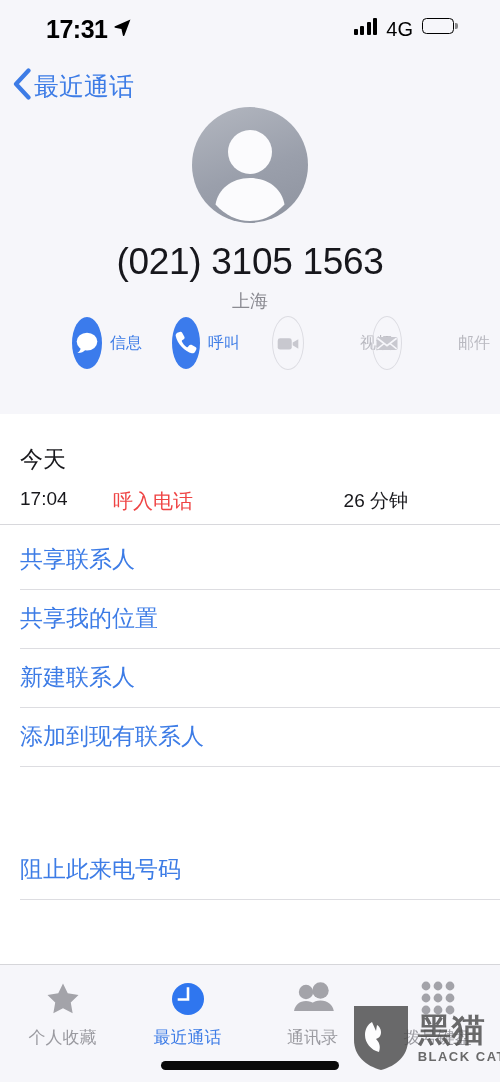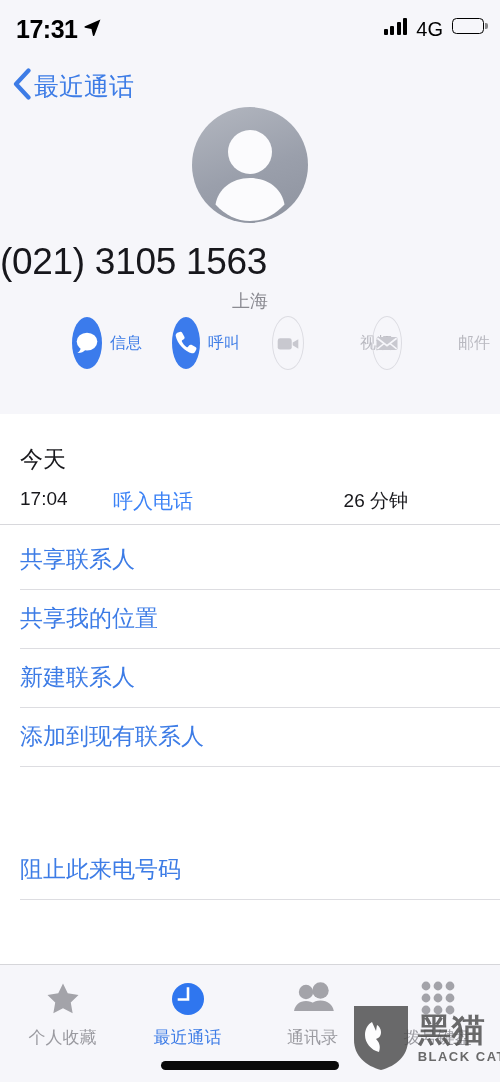--- a/index.html
+++ b/index.html
@@ -22,21 +22,21 @@
   
   .status-bar {
     position: absolute;
     top: 0; left: 0;
     width: 500px;
     height: 58px;
     background: #f6f6fa;
     display: flex;
     align-items: center;
     justify-content: space-between;
-    padding: 0 16px;
+    padding: 0 46px;
     box-sizing: border-box;
   }
   .status-left {
     display: flex;
     align-items: center;
     gap: 6px;
   }
   .status-time {
     font-size: 25px;
     font-weight: bold;
@@ -128,21 +128,21 @@
     height: 116px;
     border-radius: 50%;
     background: linear-gradient(160deg, #b3b7c0 0%, #9a9fab 55%, #8e939f 100%);
     overflow: hidden;
   }
   .avatar svg { display: block; }
   .phone-number {
     position: absolute;
     top: 183px;
     width: 100%;
-    text-align: left;
+    text-align: center;
     font-size: 37px;
     color: #17171c;
     letter-spacing: -0.3px;
   }
   .locality {
     position: absolute;
     top: 231px;
     width: 100%;
     text-align: center;
     font-size: 18px;
@@ -208,21 +208,21 @@
     position: absolute;
     left: 20px; top: 0;
     font-size: 19px;
     color: #18181c;
     text-align: right;
   }
   .call-type {
     position: absolute;
     left: 113px; top: 0;
     font-size: 20px;
-    color: #3b82f6;
+    color: #ef4444;
   }
   .call-duration {
     position: absolute;
     right: 92px; top: 0;
     font-size: 19px;
     color: #18181c;
   }
   .rule-full {
     position: absolute;
     left: 0;

